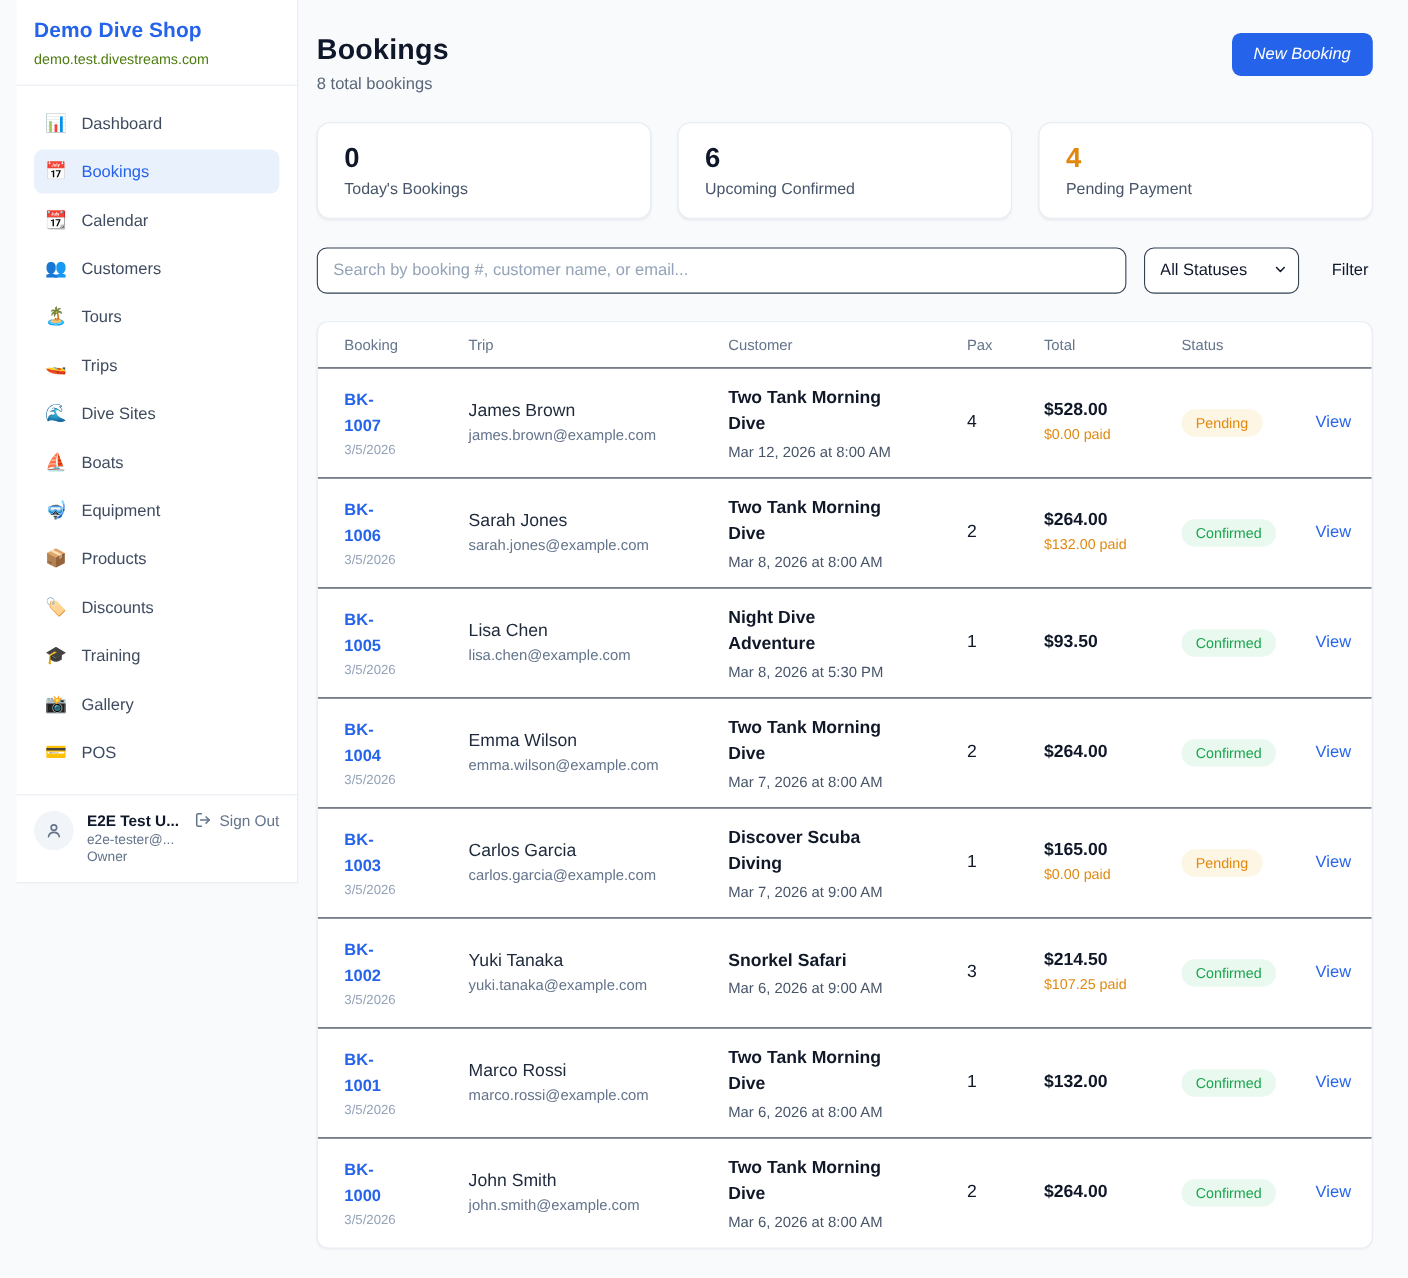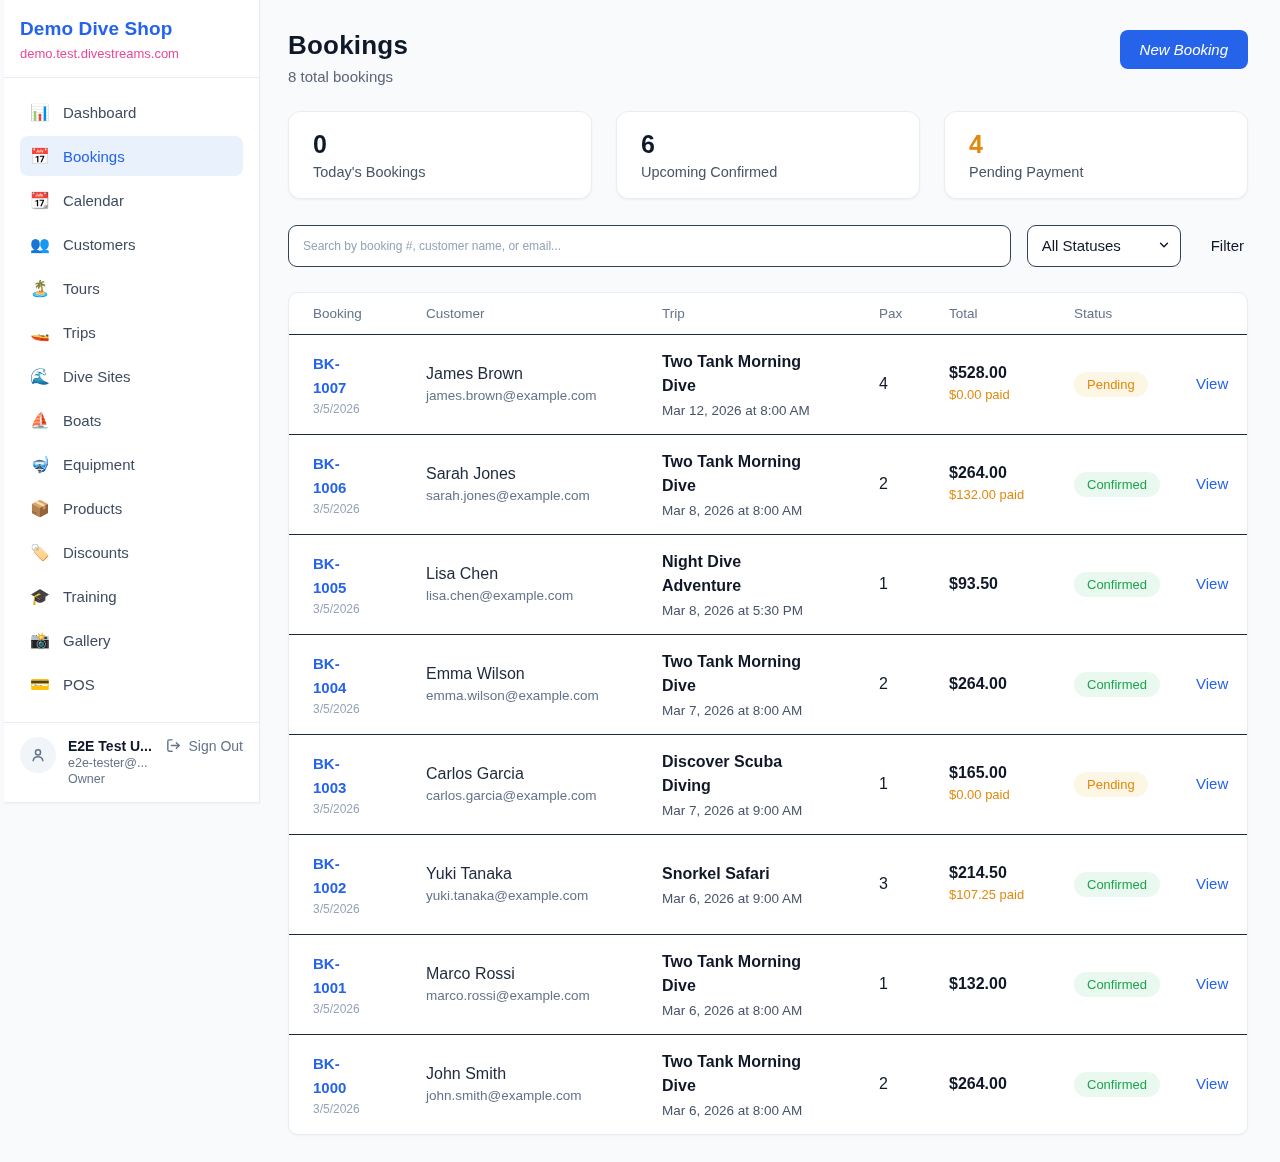--- a/index.html
+++ b/index.html
@@ -10,27 +10,27 @@
     --page-bg:#f8fafc;
   }
   *{box-sizing:border-box; margin:0; padding:0;}
   html,body{width:1280px; height:1162px; overflow:hidden;}
   body{
     font-family:"Liberation Sans","DejaVu Sans",sans-serif;
     background:var(--page-bg); color:var(--text); position:relative;
   }
   
   .sidebar{
-    position:absolute; top:0; left:4px; width:256px; background:#fff;
+    position:absolute; top:0; left:15px; width:256px; background:#fff;
     border-right:1px solid var(--border); border-bottom:1px solid var(--border);
     box-shadow:0 1px 2px rgba(15,23,42,.04);
   }
   .brand{padding:18px 16px 16px 16px; border-bottom:1px solid var(--border);}
   .brand-name{font-size:19px; font-weight:700; color:var(--blue); letter-spacing:.1px;}
-  .brand-domain{font-size:13px; color:#ec4899; margin-top:6px;}
+  .brand-domain{font-size:13px; color:#4d7c0f; margin-top:6px;}
   .nav{padding:14px 16px;}
   .nav-item{
     display:flex; align-items:center; gap:13px; height:40px; margin-bottom:4px;
     padding:0 10px; border-radius:8px; cursor:pointer; color:#3f4c5f; font-size:15px;
   }
   .nav-item .nav-icon{width:20px; font-size:16px; text-align:center; flex:0 0 20px;}
   .nav-item.active{background:var(--active-bg); color:var(--blue); font-weight:500;}
   .sidebar-footer{
     border-top:1px solid var(--border); padding:14px 16px;
     display:flex; align-items:flex-start; gap:12px;
@@ -62,27 +62,27 @@
   .stat-card{
     background:#fff; border:1px solid var(--border); border-radius:12px;
     padding:19px 24px 18px 24px; box-shadow:0 1px 2px rgba(15,23,42,.05);
   }
   .stat-value{font-size:25px; font-weight:700; color:var(--dark); line-height:1.1;}
   .stat-value.orange{color:var(--orange);}
   .stat-label{font-size:14.5px; color:#475569; margin-top:5px;}
   .filter-row{display:flex; align-items:center; margin-top:26px; gap:16px;}
   .search-input{
     flex:1; height:42px; border:1.5px solid var(--input-border); border-radius:9px;
-    padding:0 14px; font-size:12px; font-family:inherit; color:var(--dark);
+    padding:0 14px; font-size:15px; font-family:inherit; color:var(--dark);
     background:#fff; outline:none;
   }
   .search-input::placeholder{color:var(--light-gray);}
   .select-wrap{position:relative;}
   .status-select{
-    -webkit-appearance:none; appearance:none; height:42px; width:154px;
+    -webkit-appearance:none; appearance:none; height:42px; width:141px;
     border:1.5px solid var(--input-border); border-radius:9px; background:#fff;
     font-size:15px; font-family:inherit; color:var(--dark); padding:0 30px 0 14px;
     cursor:pointer; outline:none;
   }
   .select-chevron{position:absolute; right:10px; top:13px; pointer-events:none;}
   .filter-label{font-size:15px; color:var(--dark); margin-left:14px; margin-right:4px; cursor:pointer;}
   
   .table-card{
     margin-top:25px; background:#fff; border:1px solid var(--border);
     border-radius:10px; overflow:hidden; box-shadow:0 1px 2px rgba(15,23,42,.04);
@@ -246,22 +246,22 @@
       <svg class="select-chevron" width="14" height="14" viewBox="0 0 24 24" fill="none" stroke="#0f172a" stroke-width="2.4" stroke-linecap="round" stroke-linejoin="round">
         <path d="M6 9l6 6 6-6"></path>
       </svg>
     </div>
     <span class="filter-label">Filter</span>
   </div>
 
   <div class="table-card">
     <div class="tgrid thead">
       <div class="th">Booking</div>
+      <div class="th">Trip</div>
       <div class="th">Customer</div>
-      <div class="th">Trip</div>
       <div class="th">Pax</div>
       <div class="th">Total</div>
       <div class="th">Status</div>
       <div class="th"></div>
     </div>
     <div id="table-body">
   <div class="tgrid trow">
     <div class="cell cell-booking">
       <a class="bk-id">BK-1007</a>
       <div class="bk-date">3/5/2026</div>

